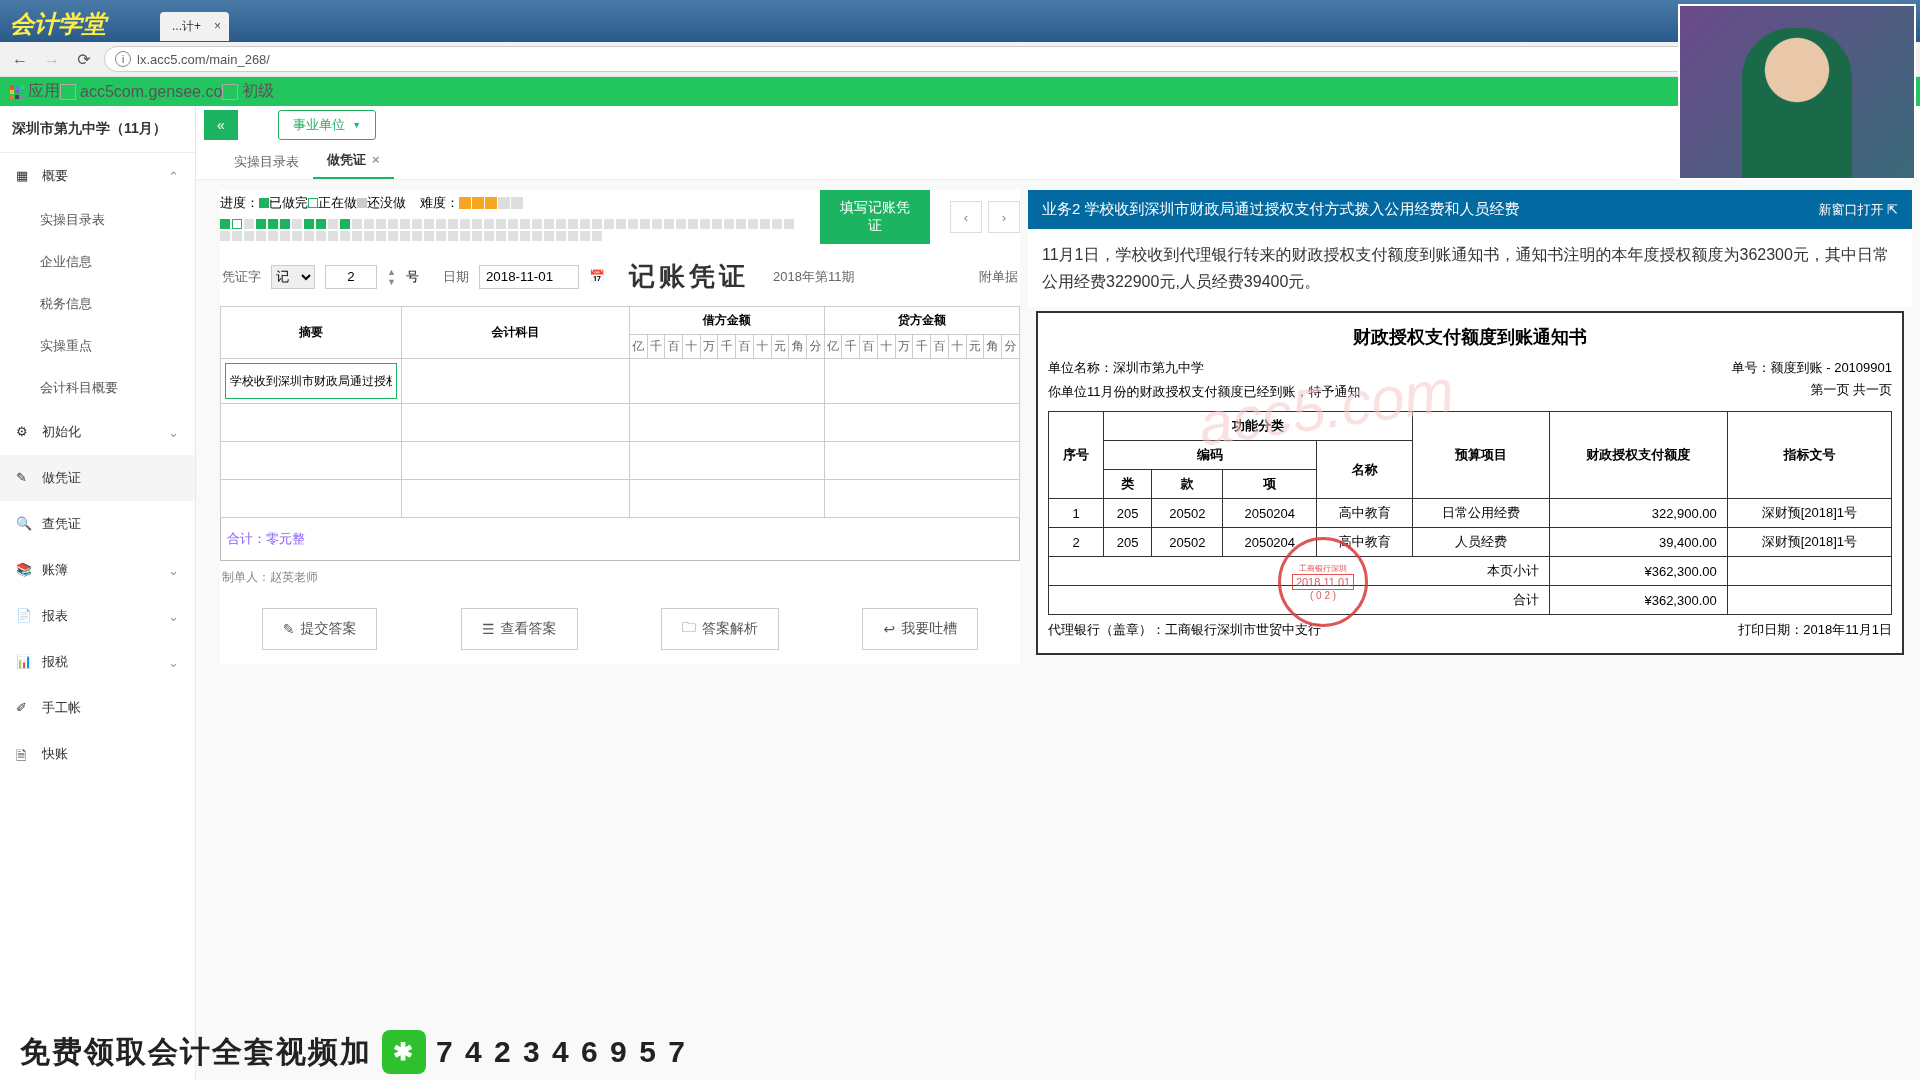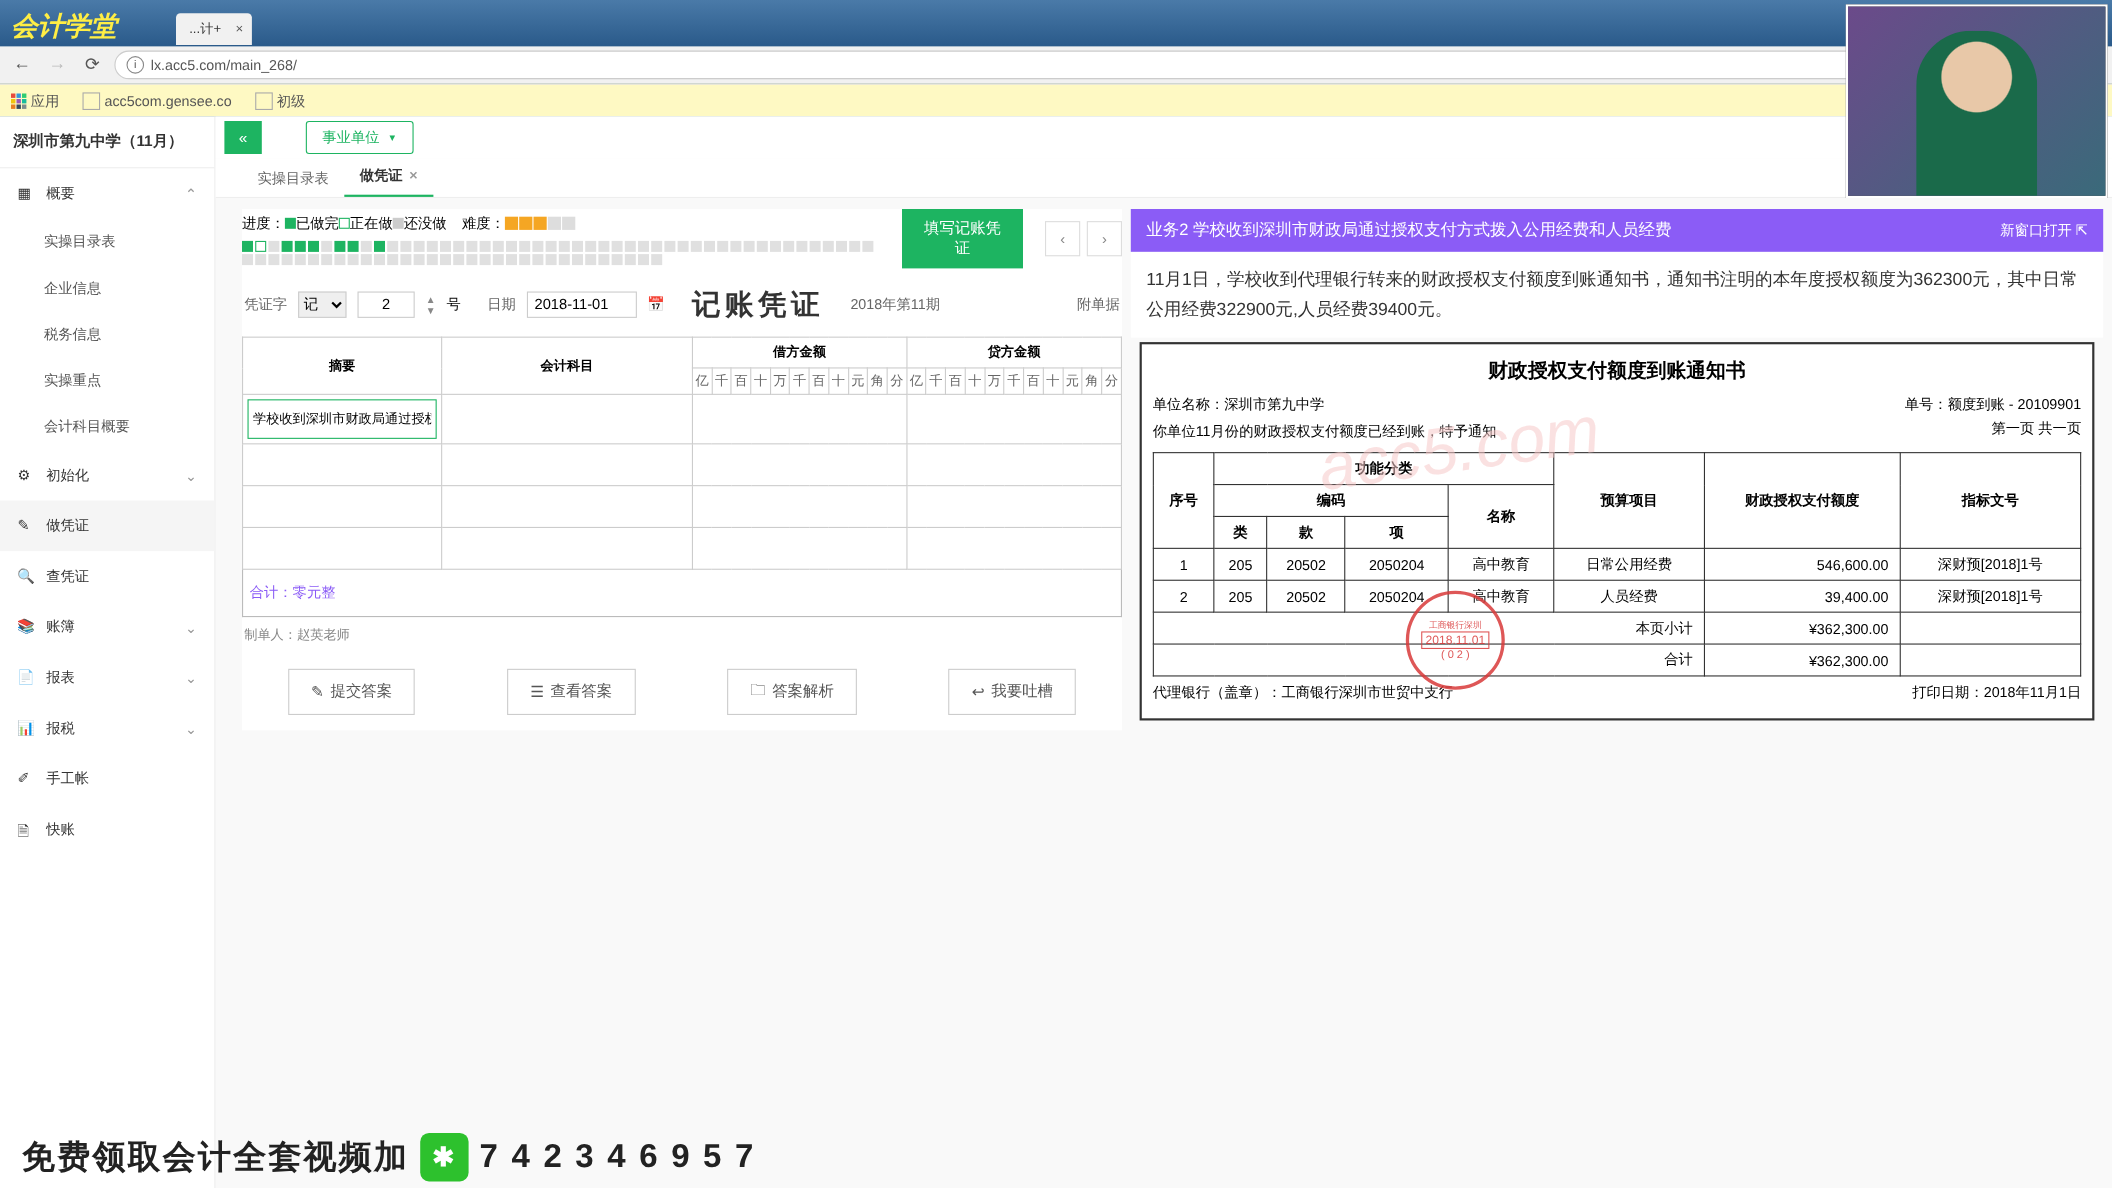--- a/index.html
+++ b/index.html
@@ -11,21 +11,21 @@
 .tab-bar { position: absolute; left: 160px; top: 12px; }
 .browser-tab { background: #f1f1f1; display: inline-block; padding: 6px 28px 6px 12px; border-radius: 4px 4px 0 0; font-size: 12px; color: #333; position: relative; }
 .tab-close { position: absolute; right: 8px; top: 7px; font-size: 12px; color: #555; }
 
 .addr-bar { background: #f1f1f1; height: 34px; display: flex; align-items: center; padding: 0 8px; gap: 8px; }
 .nav-btn { width: 24px; height: 24px; border: none; background: none; color: #555; font-size: 16px; cursor: pointer; }
 .nav-btn.disabled { color: #bbb; }
 .url-pill { flex: 1; border: 1px solid #ccc; border-radius: 14px; height: 26px; display: flex; align-items: center; padding: 0 10px; background: #fff; gap: 6px; font-size: 13px; color: #555; }
 .url-pill .info { width: 16px; height: 16px; border-radius: 50%; border: 1px solid #888; display: inline-flex; align-items: center; justify-content: center; font-size: 10px; }
 
-.bookmark-bar { background: #fef9c3; height: 30px; display: flex; align-items: center; padding: 0 10px; gap: 21px; font-size: 13px; color: #555; border-top: 1px solid #e0e0e0; }
+.bookmark-bar { background: #22c55e; height: 30px; display: flex; align-items: center; padding: 0 10px; gap: 0; font-size: 16px; color: #555; border-top: 1px solid #e0e0e0; }
 .bm-item { display: flex; align-items: center; gap: 4px; }
 .bm-icon { width: 16px; height: 16px; border: 1px solid #aaa; display: inline-block; }
 
 
 .app { position: absolute; left: 0; top: 106px; right: 0; bottom: 0; background: #fff; }
 
 
 .sidebar { position: absolute; left: 0; top: 0; width: 196px; bottom: 0; background: #fff; border-right: 1px solid #e8e8e8; }
 .sb-title { padding: 14px 12px; font-size: 14px; font-weight: bold; color: #333; border-bottom: 1px solid #eee; }
 .sb-group { padding: 14px 16px; display: flex; align-items: center; gap: 10px; color: #333; cursor: pointer; }
@@ -90,21 +90,21 @@
 .amt-cell { width: 18px; }
 
 .total-row { padding: 12px 6px; font-size: 13px; color: #8b5cf6; border-left: 1px solid #bbb; border-right: 1px solid #bbb; border-bottom: 1px solid #bbb; }
 .maker-row { padding: 8px 2px; font-size: 12px; color: #888; }
 
 .btn-row { display: flex; justify-content: space-around; padding: 14px 0; }
 .act-btn { border: 1px solid #ccc; background: #fff; padding: 8px 20px; font-size: 14px; color: #555; display: flex; align-items: center; gap: 6px; }
 
 
 .biz-panel { flex: 1; margin-right: 8px; }
-.biz-head { background: #8b5cf6; color: #fff; padding: 10px 14px; font-size: 15px; display: flex; align-items: center; }
+.biz-head { background: #0369a1; color: #fff; padding: 10px 14px; font-size: 15px; display: flex; align-items: center; }
 .biz-head .open-new { margin-left: auto; font-size: 13px; }
 .biz-desc { background: #fff; padding: 12px 14px; font-size: 16px; color: #333; line-height: 1.7; }
 
 .doc-frame { background: #fff; border: 2px solid #333; margin: 4px 8px; padding: 8px 10px 14px; position: relative; }
 .doc-title { text-align: center; font-size: 18px; font-weight: bold; padding: 4px 0 8px; }
 .doc-meta { display: flex; justify-content: space-between; font-size: 13px; padding: 2px 0; }
 .doc-note { font-size: 13px; padding: 2px 0; }
 
 .doc-table { width: 100%; border-collapse: collapse; margin-top: 6px; }
 .doc-table th, .doc-table td { border: 1px solid #333; font-size: 13px; text-align: center; padding: 5px 4px; }
@@ -494,21 +494,21 @@
             </tr>
             </tbody>
               <tbody id="doc-rows">
                 <tr>
                   <td>1</td>
                   <td>205</td>
                   <td>20502</td>
                   <td>2050204</td>
                   <td>高中教育</td>
                   <td>日常公用经费</td>
-                  <td class="num">546,600.00</td>
+                  <td class="num">322,900.00</td>
                   <td>深财预[2018]1号</td>
                 </tr>
                 <tr>
                   <td>2</td>
                   <td>205</td>
                   <td>20502</td>
                   <td>2050204</td>
                   <td>高中教育</td>
                   <td>人员经费</td>
                   <td class="num">39,400.00</td>

